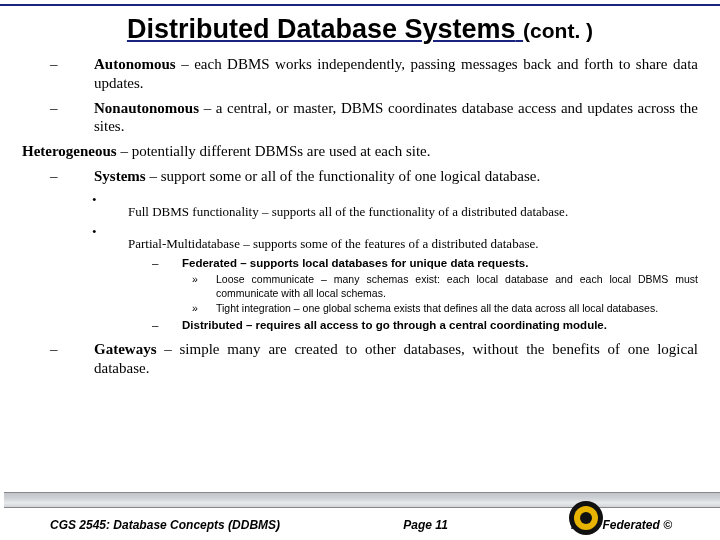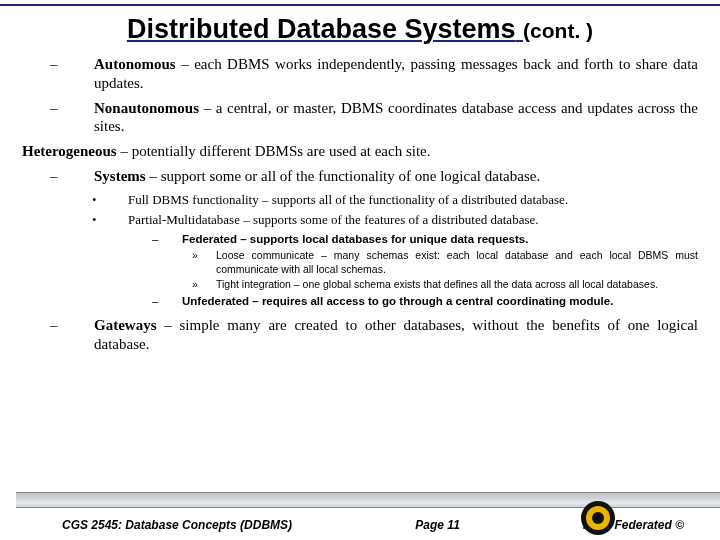--- a/index.html
+++ b/index.html
@@ -41,31 +41,31 @@
     padding: 0 22px;
     font-size: 15px;
     line-height: 1.25;
   }
   .lvl0 { margin: 0 0 6px 0; text-align: justify; }
   .lvl1 { margin: 6px 0 6px 28px; display: flex; }
   .lvl1 .dash { width: 28px; flex: 0 0 28px; }
   .lvl1 .body { flex: 1; text-align: justify; margin-left: 16px; }
   .lvl2 { margin: 4px 0 4px 70px; display: flex; font-size: 13px; }
   .lvl2 .bullet { width: 36px; flex: 0 0 36px; }
-  .lvl2 .body { flex: 1; text-align: justify; }
+  .lvl2 .body { flex: 1; text-align: justify; margin-top: 12px; }
   .lvl3 { margin: 3px 0 3px 130px; display: flex; font-size: 11.5px; font-family: Arial, Helvetica, sans-serif; }
   .lvl3 .dash { width: 30px; flex: 0 0 30px; }
   .lvl3 .body { flex: 1; text-align: justify; font-weight: bold; }
   .lvl4 { margin: 2px 0 2px 170px; display: flex; font-size: 10.5px; font-family: Arial, Helvetica, sans-serif; }
   .lvl4 .mark { width: 24px; flex: 0 0 24px; }
   .lvl4 .body { flex: 1; text-align: justify; }
   .footer {
     position: absolute;
     bottom: 0;
-    left: 16px;
+    left: 4px;
     width: 608px;
     height: 40px;
   }
   .gradbar {
     position: absolute;
     bottom: 32px;
     left: 0;
     width: 720px;
     height: 14px;
     background: linear-gradient(to bottom,
@@ -148,21 +148,21 @@
     <div class="body"><span>Loose communicate</span><span> – many schemas exist: each local database and each local DBMS must communicate with all local schemas.</span></div>
   </div>
 
   <div class="lvl4">
     <div class="mark">»</div>
     <div class="body"><span>Tight integration</span><span> – one global schema exists that defines all the data across all local databases.</span></div>
   </div>
 
   <div class="lvl3">
     <div class="dash">–</div>
-    <div class="body"><span>Unfederated</span><span> – requires all access to go through a central coordinating module.</span></div>
+    <div class="body"><span>Distributed</span><span> – requires all access to go through a central coordinating module.</span></div>
   </div>
 
   <div class="lvl1" style="margin-top:8px">
     <div class="dash">–</div>
     <div class="body"><b>Gateways</b><span> – simple many are created to other databases, without the benefits of one logical database.</span></div>
   </div>
 
 </div>
 
 <div class="footer">

